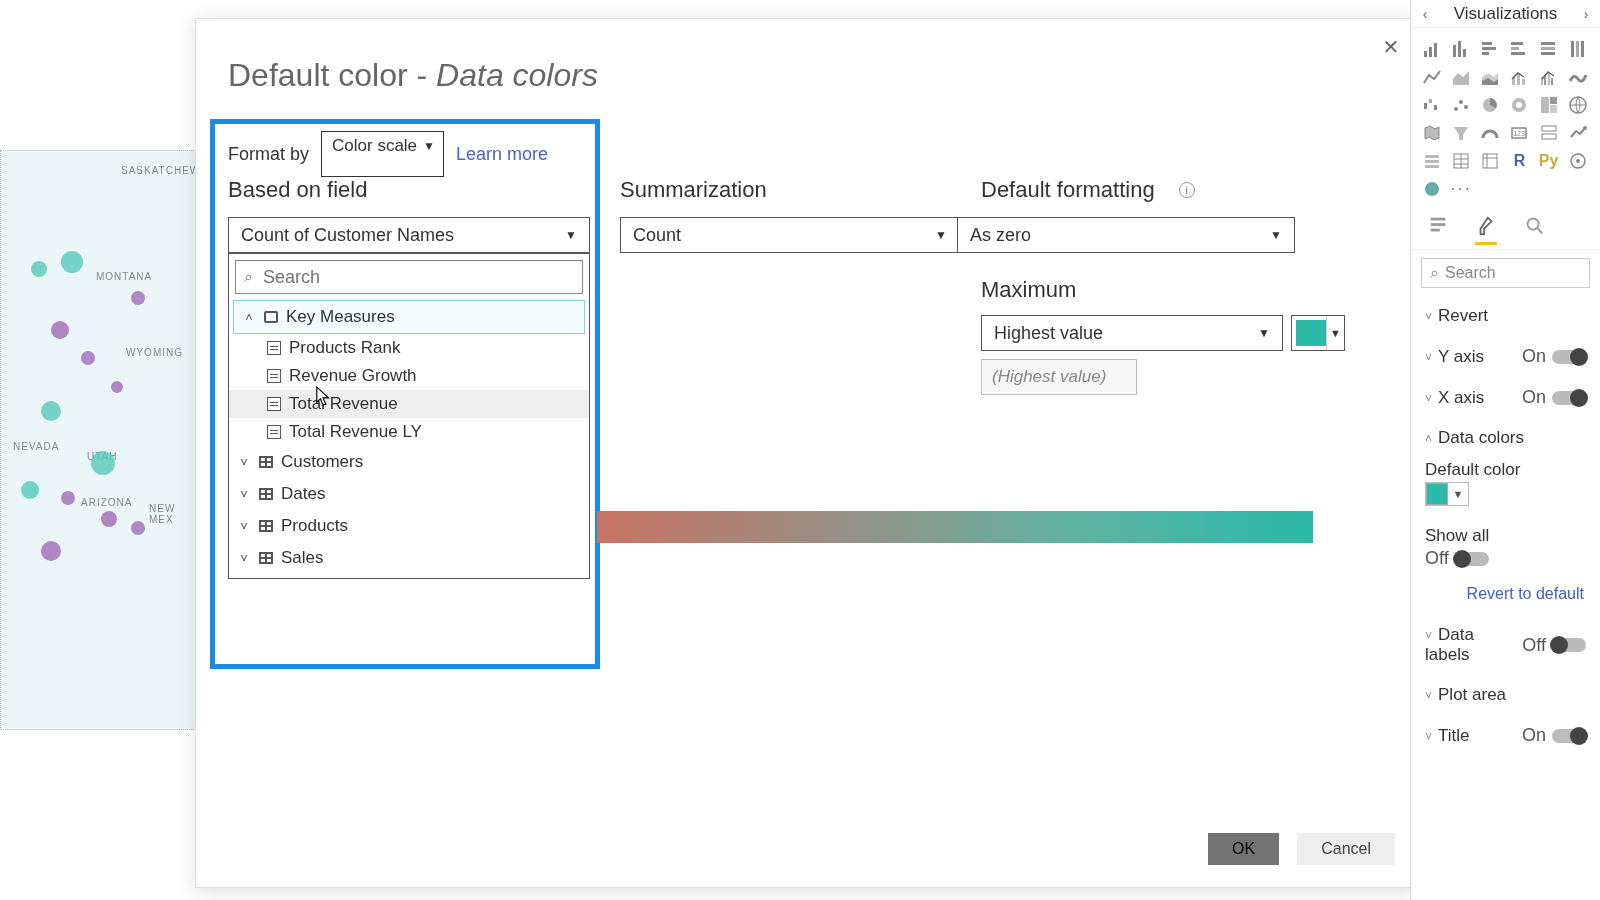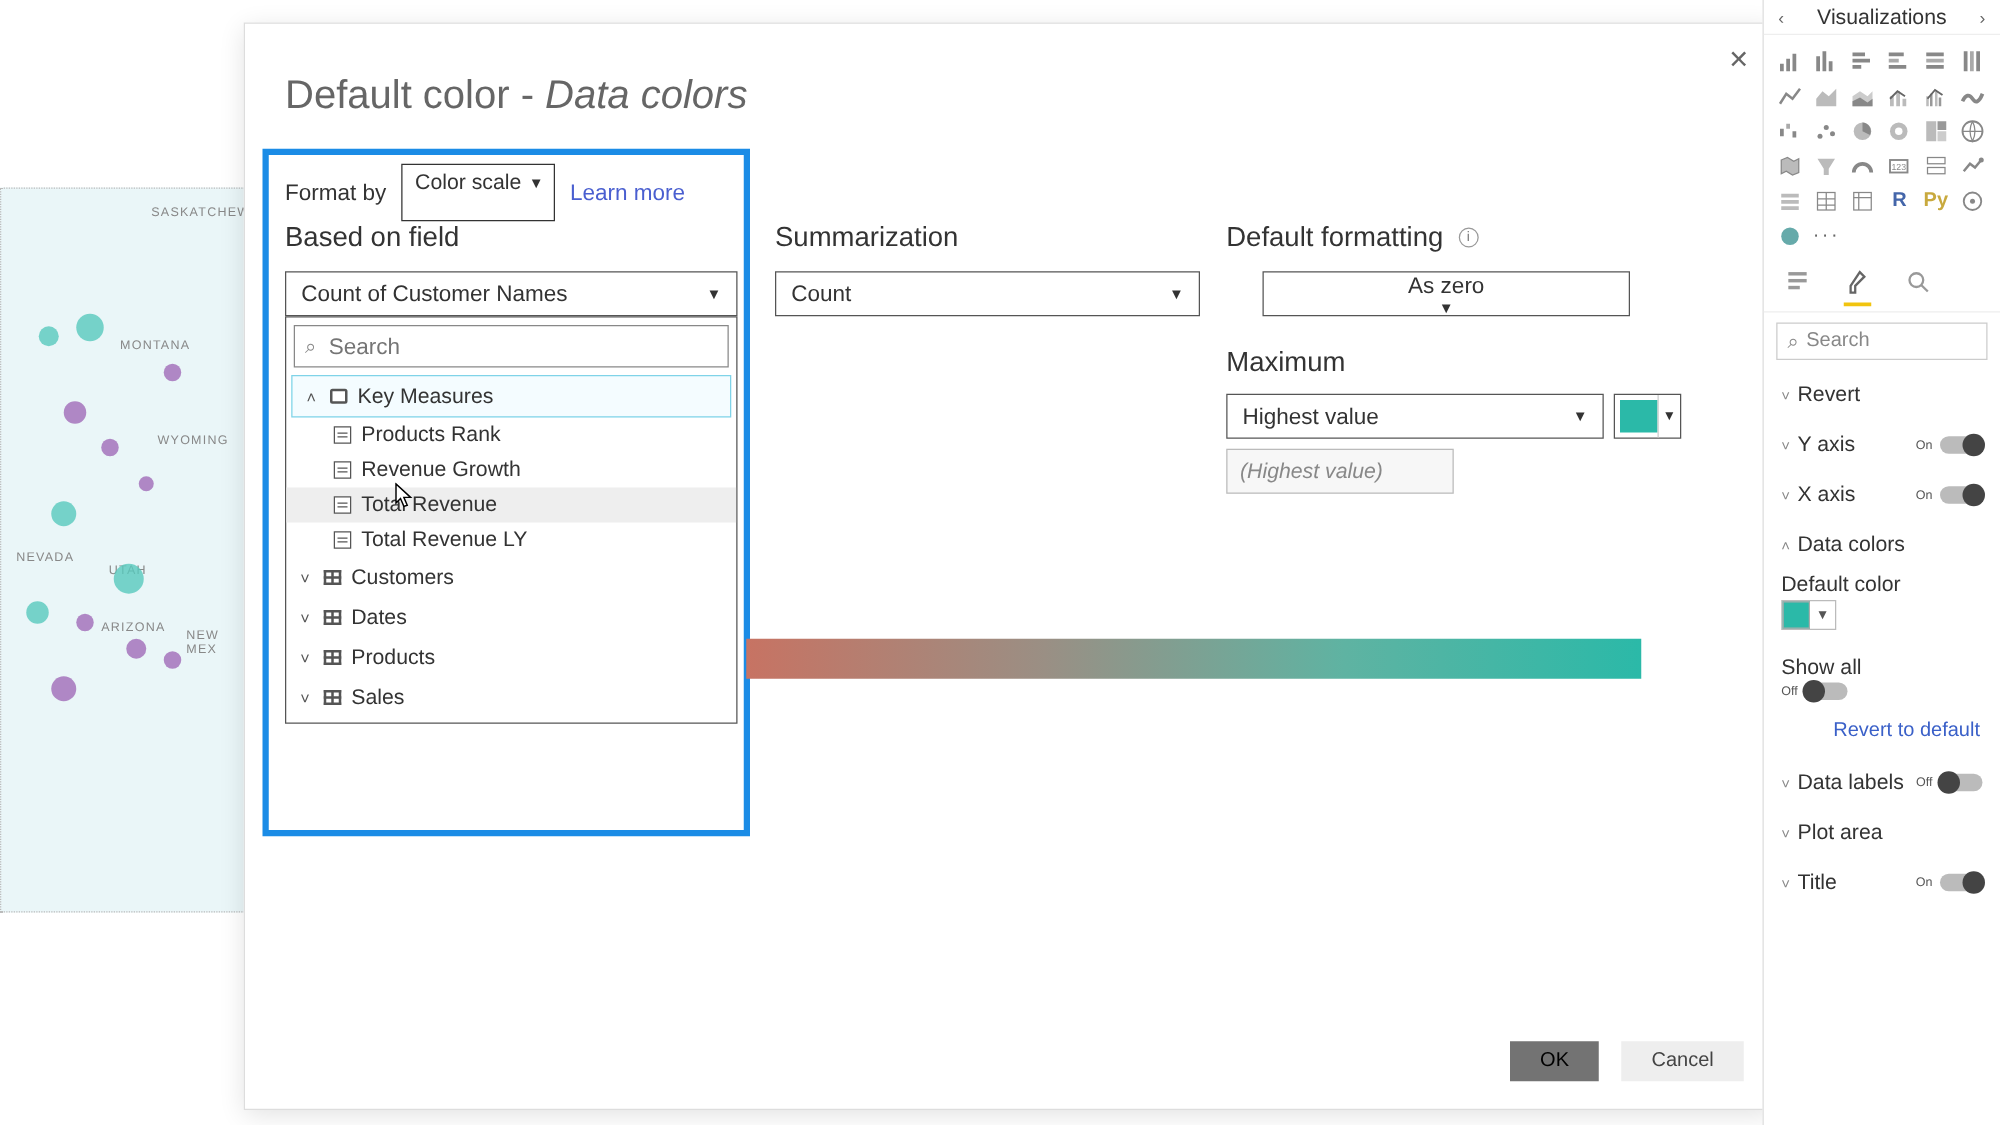--- a/index.html
+++ b/index.html
@@ -43,48 +43,48 @@
   .mini-select {
     border: 1px solid #333; padding: 4px 8px 20px 10px; font-size: 17px;
     display: inline-flex; align-items: center; gap: 6px; cursor: pointer; background: #fff;
   }
   .mini-select .tri { font-size: 12px; }
   .link { color: #4a5fd0; font-size: 18px; cursor: pointer; }
 
   .section-label { position: absolute; font-size: 22px; color: #333; }
   .lbl-basedon { left: 32px; top: 158px; }
   .lbl-summ    { left: 424px; top: 158px; }
-  .lbl-deffmt  { left: 785px; top: 158px; display: flex; align-items: center; gap: 12px; }
+  .lbl-deffmt  { left: 785px; top: 158px; display: flex; align-items: center; gap: 24px; }
   .lbl-deffmt .info {
     width: 16px; height: 16px; border: 1px solid #999; border-radius: 50%;
     display: inline-flex; align-items: center; justify-content: center;
     font-size: 11px; color: #777;
   }
   .lbl-max { left: 785px; top: 258px; }
 
   .dd {
     position: absolute; border: 1px solid #555; background: #fff;
     display: flex; align-items: center; justify-content: space-between;
     padding: 0 12px; font-size: 18px; height: 36px; cursor: pointer;
   }
   .dd .tri { font-size: 12px; }
   .dd-basedon { left: 32px; top: 198px; width: 362px; }
   .dd-summ    { left: 424px; top: 198px; width: 340px; }
-  .dd-deffmt  { left: 814px; top: 198px; width: 294px; flex-direction: column; }
+  .dd-deffmt  { left: 761px; top: 198px; width: 338px; }
   .dd-max     { left: 785px; top: 296px; width: 302px; }
 
   .color-picker {
     position: absolute; left: 1095px; top: 296px; width: 54px; height: 36px;
     border: 1px solid #555; display: flex; cursor: pointer;
   }
   .color-picker .swatch { flex: 1; margin: 4px 0 4px 4px; background: #2bb9a8; }
   .color-picker .arrow { width: 18px; display: flex; align-items: center; justify-content: center; font-size: 11px; border-left: 1px solid #ccc; }
 
   .ro-input {
-    position: absolute; left: 785px; top: 340px; width: 182px; height: 36px;
+    position: absolute; left: 785px; top: 340px; width: 156px; height: 36px;
     border: 1px solid #bbb; background: #f7f7f7; font-size: 17px; font-style: italic; color: #888;
     display: flex; align-items: center; padding: 0 10px;
   }
 
   .gradient-bar {
     position: absolute; left: 401px; top: 492px; width: 716px; height: 32px;
     background: linear-gradient(to right, #c77363, #9a8f84, #5fb3a2, #2bb9a8);
   }
 
   
@@ -168,21 +168,21 @@
   .vis-search {
     margin: 8px 10px; border: 1px solid #ccc; height: 30px; display: flex; align-items: center; padding: 0 8px;
     color: #888; font-size: 16px;
   }
   .vis-row {
     display: flex; align-items: center; justify-content: space-between;
     padding: 10px 14px; font-size: 17px; color: #333;
   }
   .vis-row.no-border { border-bottom: none; }
   .vis-row .chev-sm { color: #888; font-size: 12px; margin-right: 6px; }
-  .toggle { display: flex; align-items: center; gap: 6px; font-size: 10px; color: #555; }
+  .toggle { display: flex; align-items: center; gap: 6px; font-size: 18px; color: #555; }
   .sw { width: 34px; height: 14px; background: #bbb; border-radius: 8px; position: relative; }
   .sw::after { content: ""; position: absolute; top: -2px; width: 18px; height: 18px; background: #444; border-radius: 50%; }
   .sw.on::after { right: -2px; }
   .sw.off::after { left: -2px; }
   .color-mini {
     width: 22px; height: 22px; background: #2bb9a8; border: 1px solid #aaa;
   }
   .color-mini-wrap { display: flex; align-items: center; border: 1px solid #bbb; }
   .color-mini-wrap .tri { width: 20px; text-align: center; font-size: 11px; color: #555; }
   .revert { color: #3a60c8; text-align: right; padding: 6px 16px 12px; font-size: 16px; cursor: pointer; }

